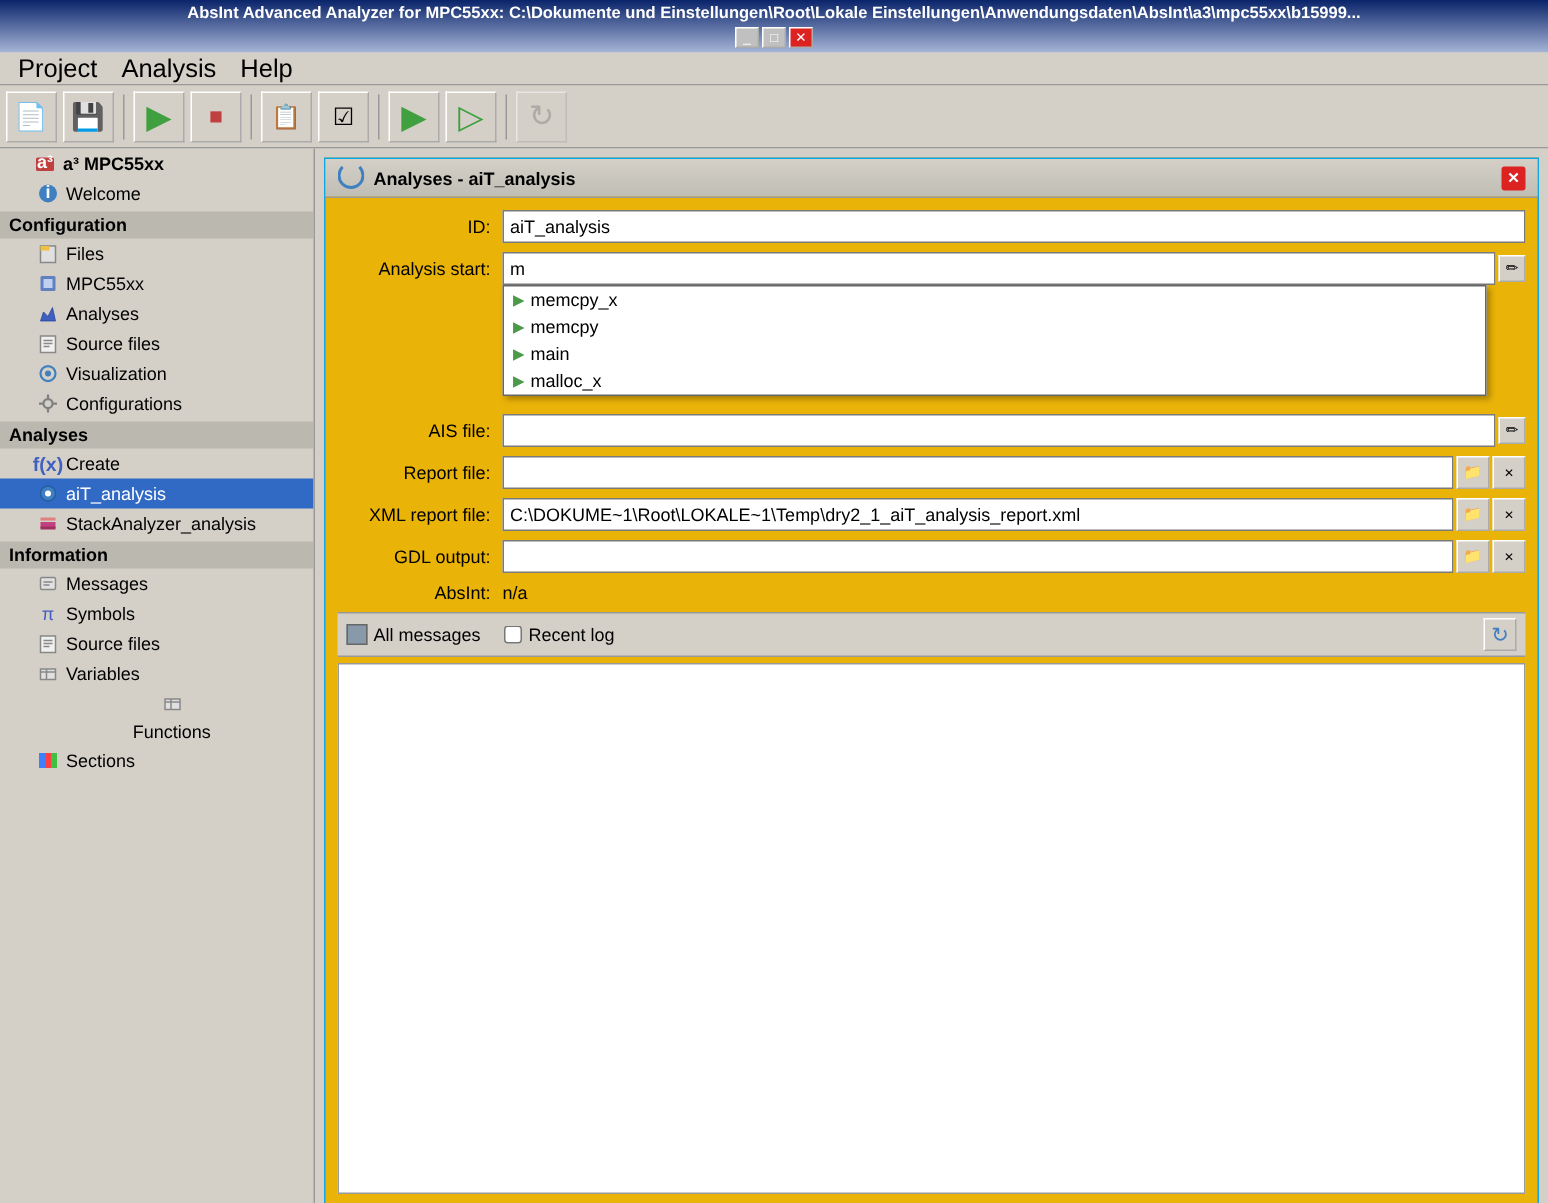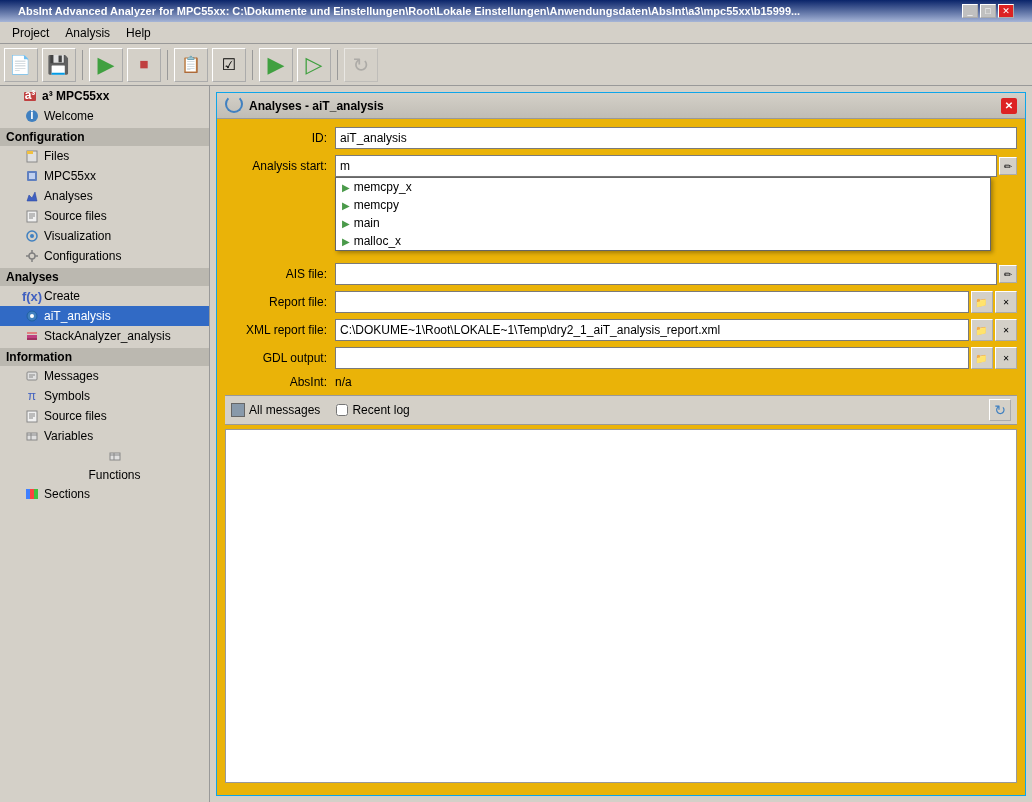--- a/index.html
+++ b/index.html
@@ -2,25 +2,26 @@
 <html><head>
   <meta charset="utf-8">
   <style>
     * { box-sizing: border-box; margin: 0; padding: 0; font-family: 'Segoe UI', Tahoma, Arial, sans-serif; font-size: 12px; }
     body { background: #d4d0c8; width: 1032px; height: 802px; overflow: hidden; }
 
     
     .title-bar {
       background: linear-gradient(to bottom, #0a246a, #a6b5d7);
       color: white;
-      padding: 3px 18px;
+      padding: 3px 6px;
       display: flex;
       align-items: center;
       justify-content: space-between;
-      height: 22px;
+      height: 35px;
+      flex-direction: column;
     }
     .title-bar-text { font-size: 11px; font-weight: bold; }
     .title-bar-buttons { display: flex; gap: 2px; }
     .title-btn {
       width: 16px; height: 14px;
       background: #c0c0c0;
       border: 1px outset #fff;
       cursor: pointer;
       font-size: 9px;
       display: flex; align-items: center; justify-content: center;
@@ -31,21 +32,21 @@
       background: #d4d0c8;
       border-bottom: 1px solid #999;
       display: flex;
       padding: 2px 4px;
       height: 22px;
       align-items: center;
     }
     .menu-item {
       padding: 2px 8px;
       cursor: pointer;
-      font-size: 12px;
+      font-size: 17px;
     }
 
     
     .toolbar {
       background: #d4d0c8;
       border-bottom: 1px solid #999;
       display: flex;
       padding: 3px 4px;
       gap: 4px;
       align-items: center;

